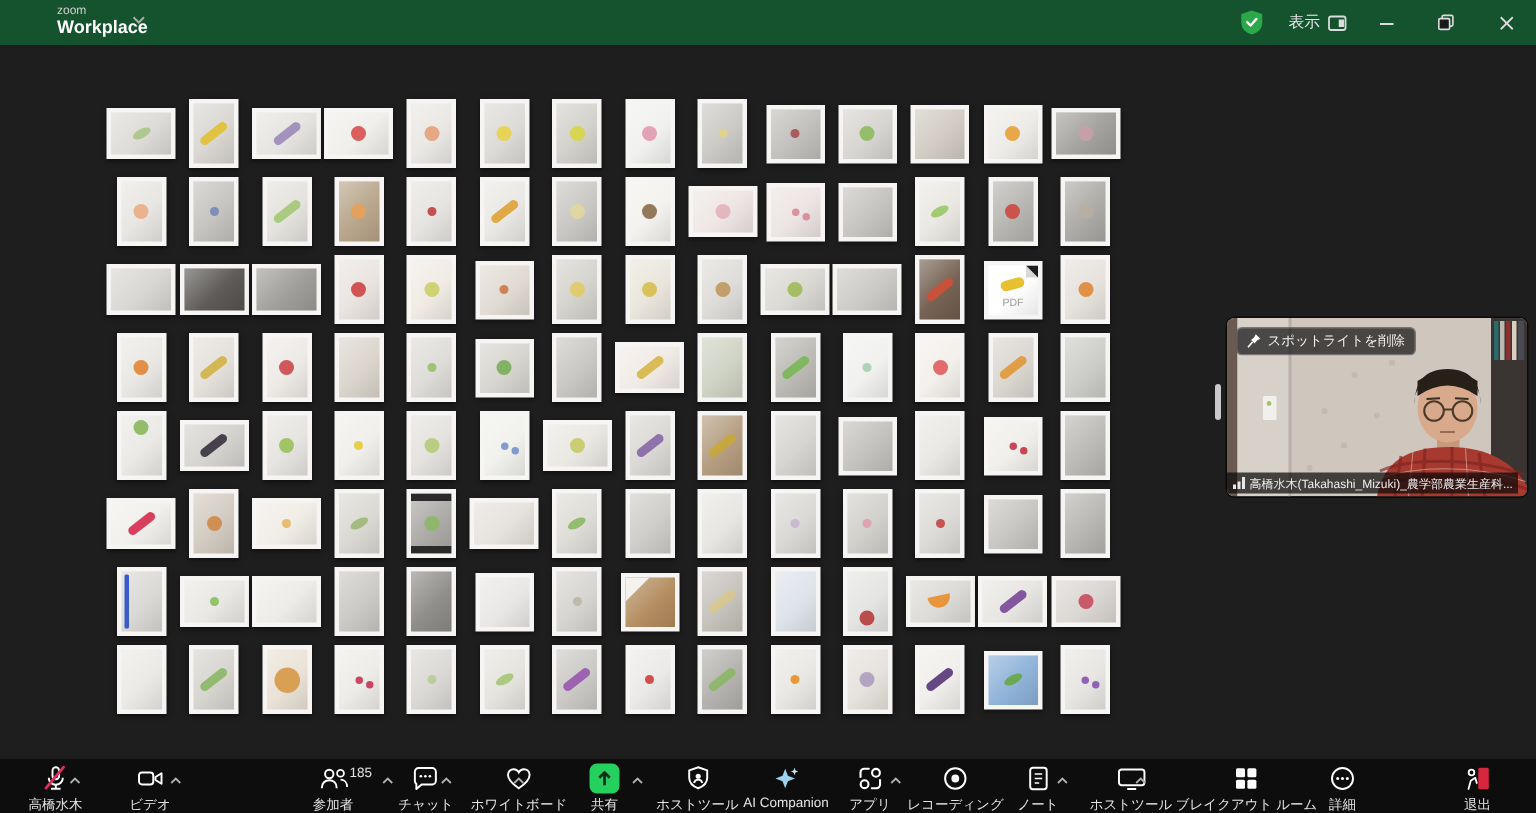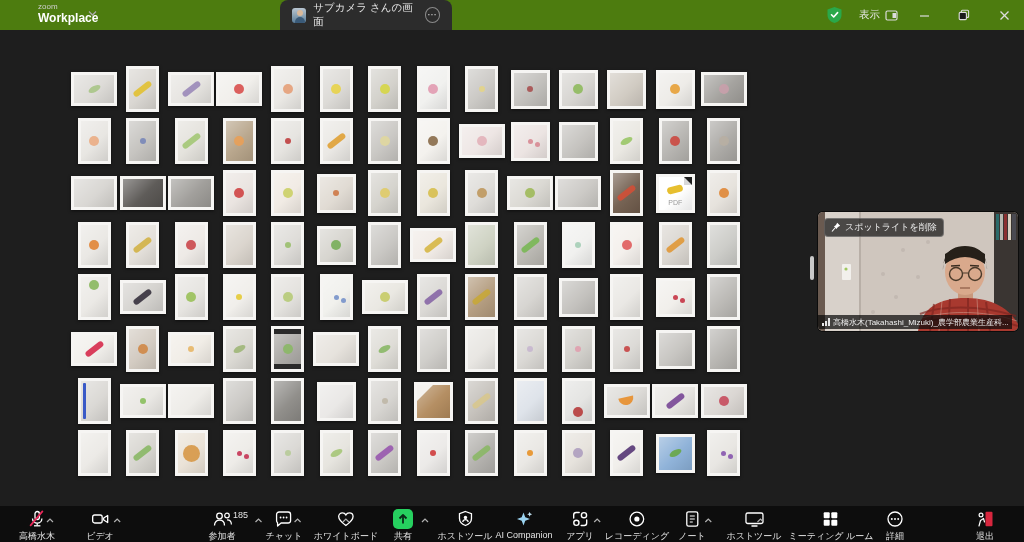--- a/index.html
+++ b/index.html
@@ -1,21 +1,21 @@
 <!DOCTYPE html>
 <html><head>
 <meta charset="utf-8">
 <style>
   * { margin:0; padding:0; box-sizing:border-box; }
   html,body { width:1024px; height:542px; overflow:hidden; background:#000;
     font-family:"Liberation Sans","DejaVu Sans",sans-serif; }
   #stage { position:relative; width:1024px; height:542px; background:#1e1e1e; }
 
   
-  #topbar { position:absolute; top:0; left:0; width:1024px; height:30px; background:#4d7c0f;
+  #topbar { position:absolute; top:0; left:0; width:1024px; height:30px; background:#14532d;
     display:flex; align-items:center; color:#e8e8e8; }
   #logo { position:absolute; left:38px; top:3px; line-height:1; }
   #logo .z { font-size:8px; color:#cfcfcf; }
   #logo .w { font-size:12px; font-weight:bold; color:#fff; margin-top:1px; }
   #logo-chevron { position:absolute; left:88px; top:10px; color:#aaa; }
   .tab { position:absolute; top:0; height:30px; display:flex; align-items:center; gap:7px;
     padding:0 12px; font-size:10.5px; color:#e8e8e8; }
   #tab-meeting { left:105px; }
   #tab-active { left:280px; width:172px; background:#2c2c2c; border-radius:8px 8px 0 0; }
   #tab-avatar { width:15px; height:15px; border-radius:3px;
@@ -100,25 +100,20 @@
       <div class="z">zoom</div>
       <div class="w">Workplace</div>
     </div>
     <div id="logo-chevron">
       <svg class="ic" width="9" height="6" viewBox="0 0 9 6">
           <polyline points="1,1.5 4.5,5 8,1.5" fill="none" stroke="#aaa" stroke-width="1.3"></polyline>
         </svg>
     </div>
 
 
-    <div class="tab" id="tab-active">
-      <div id="tab-avatar"></div>
-      <span>サブカメラ さんの画面</span>
-      <div id="tab-more">⋯</div>
-    </div>
 
     <div id="topbar-right">
       <svg id="shield-badge" class="ic" viewBox="0 0 17 18">
         <path d="M8.5,1 L15.5,3.4 V9 c0,4.6-3.4,6.9-7,8 c-3.6-1.1-7-3.4-7-8 V3.4 Z" fill="#2aa84a"></path>
         <polyline points="5.5,8.8 7.7,11 11.6,6.6" fill="none" stroke="#fff" stroke-width="1.6" stroke-linecap="round" stroke-linejoin="round"></polyline>
       </svg>
       <div id="view-btn">
         <span>表示</span>
         <svg class="ic" width="13" height="11" viewBox="0 0 13 11">
           <rect x="1" y="1" width="11" height="9" rx="1.5" fill="none" stroke="#dcdcdc" stroke-width="1.2"></rect>
@@ -1156,21 +1151,21 @@
 
     <div class="tool" style="left:831px">
       <div class="ticon">
         <svg class="ic" width="20" height="20" viewBox="0 0 20 20">
           <rect x="3.2" y="3.2" width="6" height="6" rx="1" fill="#fff"></rect>
           <rect x="10.8" y="3.2" width="6" height="6" rx="1" fill="#fff"></rect>
           <rect x="3.2" y="10.8" width="6" height="6" rx="1" fill="#fff"></rect>
           <rect x="10.8" y="10.8" width="6" height="6" rx="1" fill="#fff"></rect>
         </svg>
       </div>
-      <div class="tlabel">ミーティング ルーム</div>
+      <div class="tlabel">ブレイクアウト ルーム</div>
     </div>
 
     <div class="tool" style="left:895px">
       <div class="ticon">
         <svg class="ic" width="20" height="20" viewBox="0 0 20 20">
           <circle cx="10" cy="10" r="7" fill="none" stroke="#fff" stroke-width="1.3"></circle>
           <circle cx="6.8" cy="10" r="1" fill="#fff"></circle>
             <circle cx="10" cy="10" r="1" fill="#fff"></circle>
             <circle cx="13.2" cy="10" r="1" fill="#fff"></circle>
         </svg>

